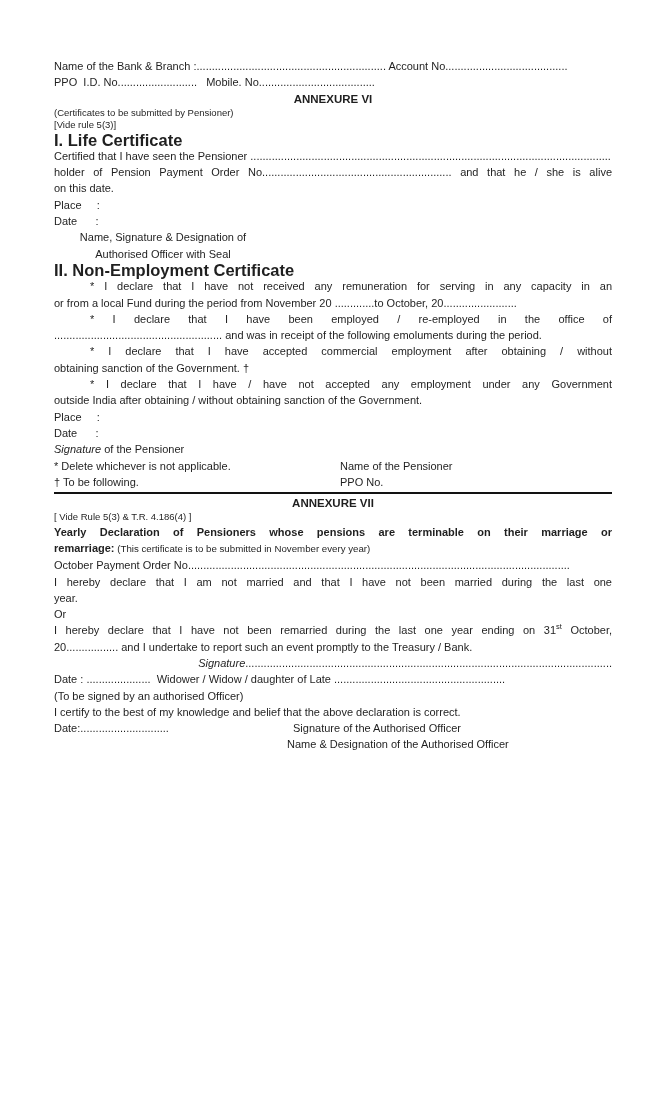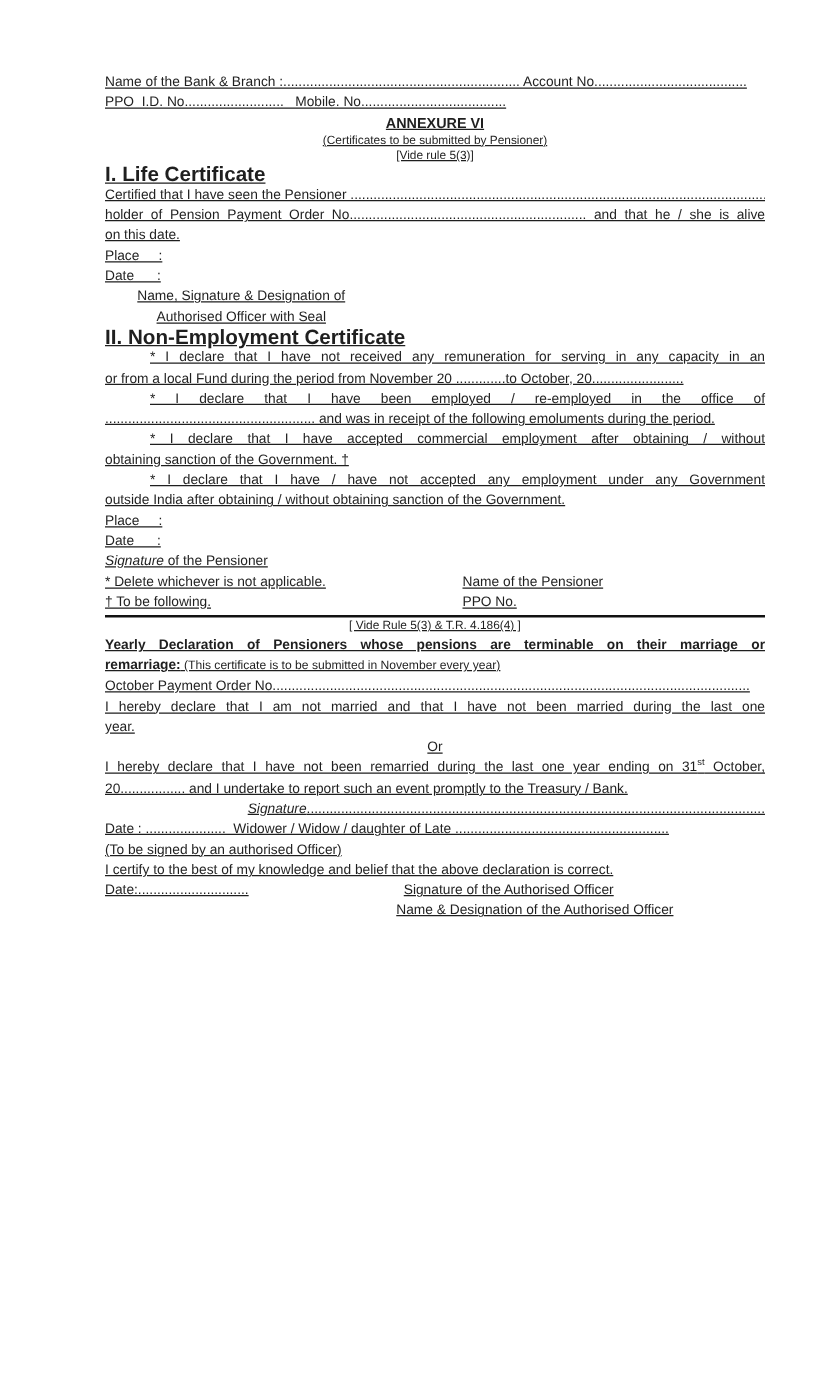--- a/index.html
+++ b/index.html
@@ -2,25 +2,25 @@
 <html><head>
 <meta charset="utf-8">
 <style>
   html, body { margin: 0; padding: 0; background: #ffffff; }
   body {
     width: 672px; height: 1107px; overflow: hidden;
     font-family: "Liberation Sans", sans-serif;
     color: #1f1f1f;
     -webkit-font-smoothing: antialiased;
   }
-  .page { padding: 58px 60px 0 84px; font-size: 11px; line-height: 16.3px; text-decoration: underline; }
+  .page { padding: 58px 60px 0 54px; font-size: 11px; line-height: 16.3px; }
   .page p, .page div, .page h1, .page h2 { margin: 0; padding: 0; }
   .b { font-weight: bold; }
   .itl { font-style: italic; }
-  .center { text-align: center; }
+  .center { }
   .title { font-size: 11.5px; line-height: 16px; font-weight: bold; text-align: center; }
   .small { font-size: 9.5px; line-height: 12.5px; }
   .smallnote { font-size: 9.7px; }
   .pre { white-space: pre; }
   .clip { white-space: pre; overflow: hidden; }
   .stretch { text-align: justify; text-align-last: justify; }
   .ind { text-indent: 36px; }
   .row { display: flex; }
   .lcol { flex: 0 0 286px; }
   .lcol-footer { flex: 0 0 233px; }
@@ -86,20 +86,21 @@
     <span class="lcol">* Delete whichever is not applicable.</span>
     <span>Name of the Pensioner</span>
   </div>
   <div class="row">
     <span class="lcol">† To be following.</span>
     <span>PPO No.</span>
   </div>
 
   <hr class="rule">
 
+  <h1 class="title">ANNEXURE VII</h1>
   <p class="center small">[ Vide Rule 5(3) &amp; T.R. 4.186(4) ]</p>
   <div>
     <p class="stretch b">Yearly Declaration of Pensioners whose pensions are terminable on their marriage or</p>
     <p><span class="b">remarriage:</span><span class="smallnote"> (This certificate is to be submitted in November every year)</span></p>
   </div>
 
   <p class="clip mt15">October Payment Order No.............................................................................................................................</p>
   <div>
     <p class="stretch">I hereby declare that I am not married and that I have not been married during the last one</p>
     <p>year.</p>

